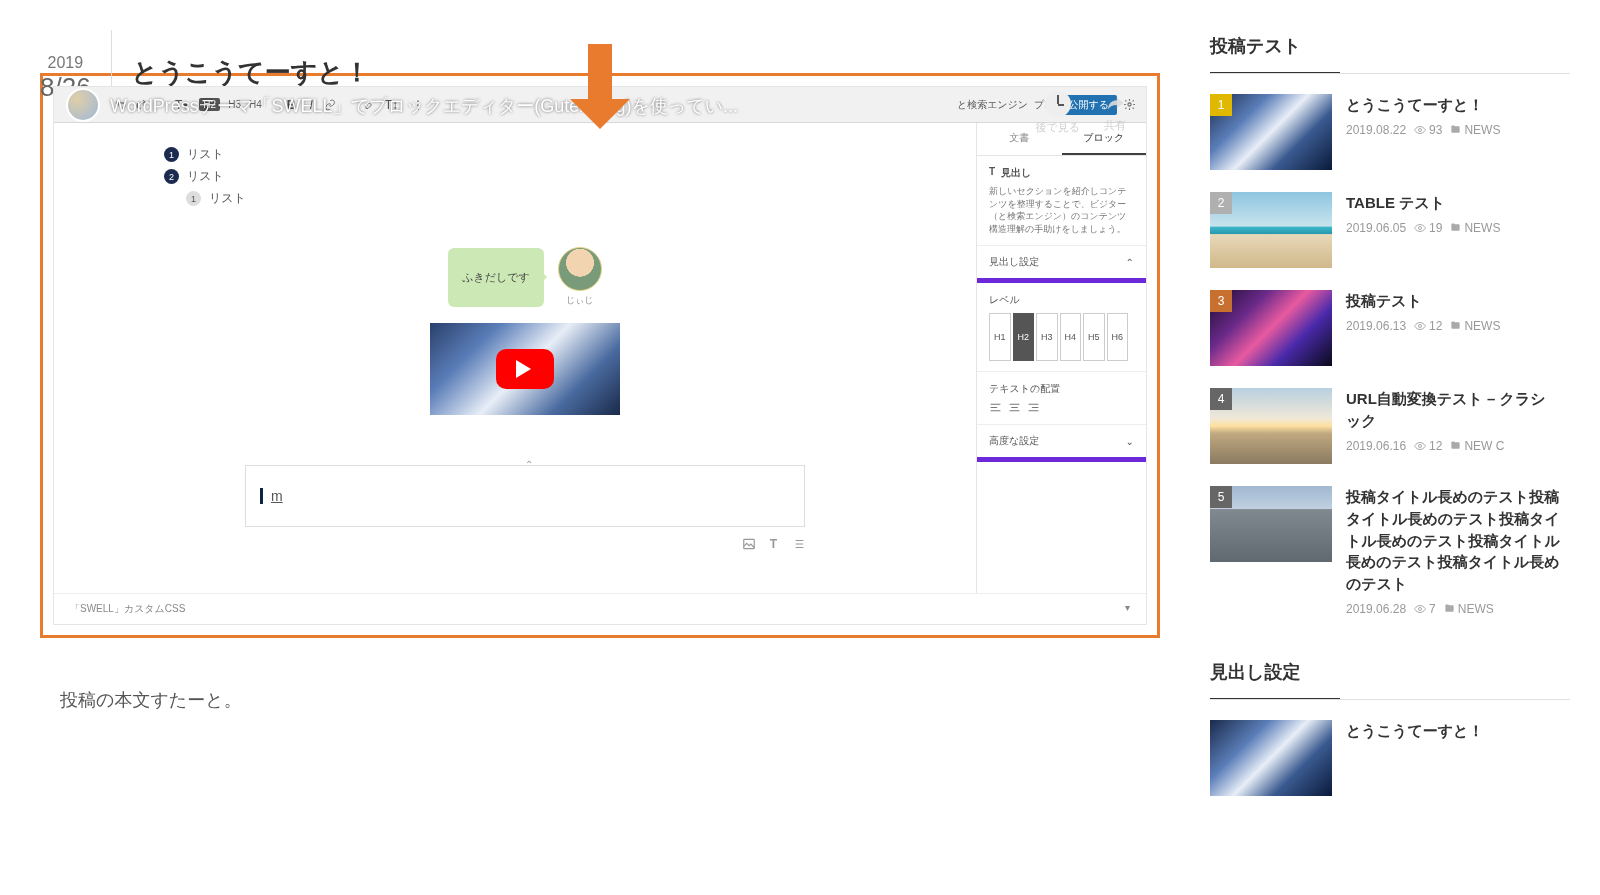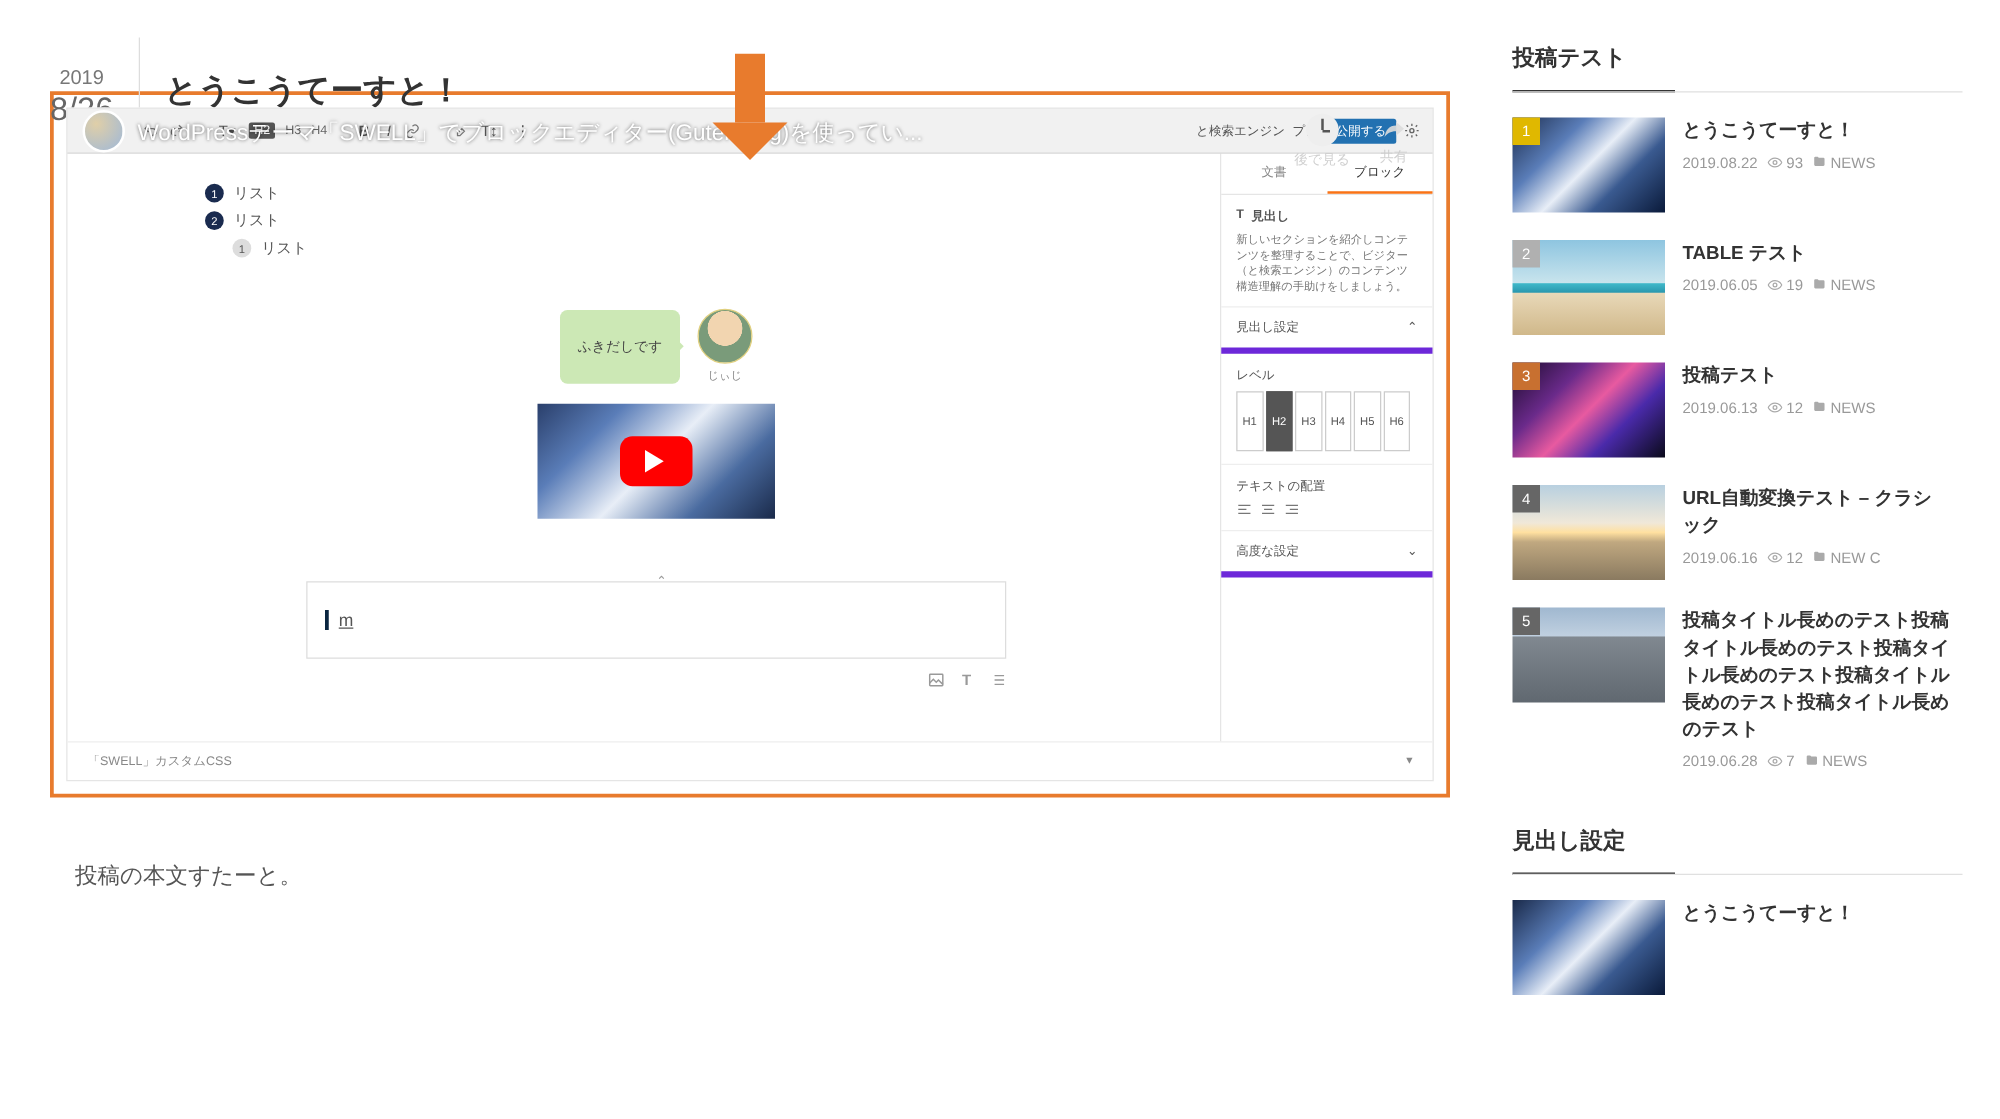--- a/index.html
+++ b/index.html
@@ -147,21 +147,21 @@
   text-decoration: underline;
 }
 .input-blk .handle { position: absolute; left: 50%; top: -7px; font-size: 10px; color: #999; }
 
 .block-tools { display: flex; justify-content: flex-end; gap: 14px; width: 560px; margin: 10px auto 0; color: #999; }
 
 .ed-footer { border-top: 1px solid #eee; padding: 8px 16px; font-size: 10px; color: #888; display:flex; justify-content:space-between;}
 
 .ed-side-tabs { display: flex; border-bottom: 1px solid #e5e5e5; }
 .ed-side-tabs div { flex: 1; text-align: center; padding: 8px 3px; font-size: 10px; color: #888; }
-.ed-side-tabs .active { border-bottom: 2px solid #f97316; color: #333; position: relative;}
+.ed-side-tabs .active { border-bottom: 2px solid #404040; color: #333; position: relative;}
 .ed-side-sec { padding: 10px 12px; border-bottom: 1px solid #eee; }
 .ed-side-row { display: flex; justify-content: space-between; align-items: center; padding: 9px 12px; border-bottom: 5px solid #6d28d9;}
 .h-levels { display: flex; gap: 2px; margin-top: 6px;}
 .h-levels span { border: 1px solid #ccc; padding: 18px 4px; font-size: 9px; color: #555;}
 .h-levels span.sel { background: #555; color: #fff; border-color: #555;}
 .align-btns { display: flex; gap: 6px; margin-top: 5px; font-size: 11px; color: #777;}
 
 .overlay-icons {
   position: absolute; right: 20px; top: 4px;
   display: flex; gap: 24px; align-items: center;

